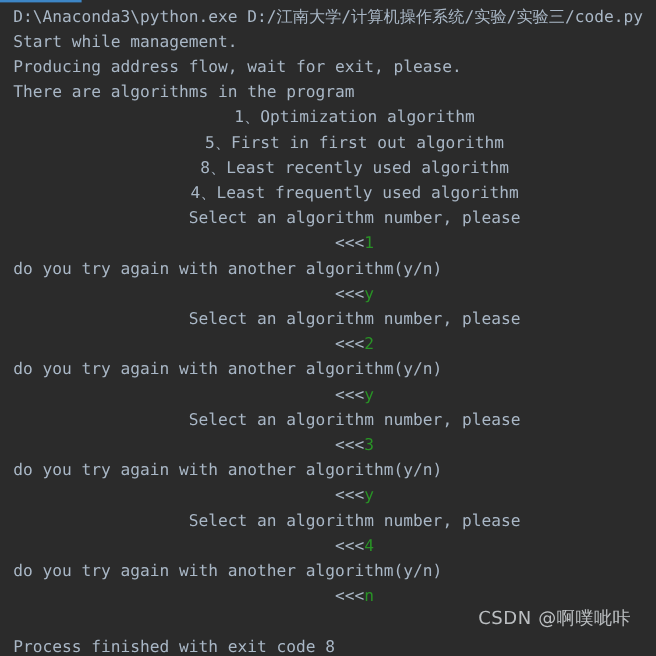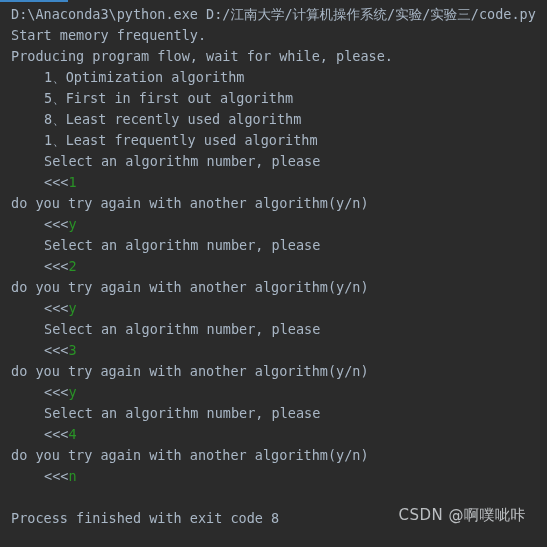--- a/index.html
+++ b/index.html
@@ -41,20 +41,21 @@
     height: 21px;
     line-height: 21px;
     font-size: 13.5px;
     white-space: pre;
     color: #a9b7c6;
     padding-left: 11px;
     letter-spacing: 0px;
   }
   .line.indent {
     padding-left: 44px;
+    text-align: center;
   }
   .line.blank {
     color: transparent;
   }
   .seg-out { color: #a9b7c6; }
   .seg-prompt { color: #a9b7c6; }
   .seg-input { color: #299326; }
   .watermark {
     position: absolute;
     right: 14px;
@@ -70,26 +71,27 @@
 </style>
 </head>
 <body>
 
 <div id="console">
 
   <div class="scroll-marker"></div>
 
   <div class="lines" id="lines-container">
       <div class="line"><span class="seg-out">D:\Anaconda3\python.exe D:/江南大学/计算机操作系统/实验/实验三/code.py</span></div>
-      <div class="line"><span class="seg-out">Start memory frequently.</span></div>
-      <div class="line"><span class="seg-out">Producing program flow, wait for while, please.</span></div>
+      <div class="line"><span class="seg-out">Start while management.</span></div>
+      <div class="line"><span class="seg-out">Producing address flow, wait for exit, please.</span></div>
+      <div class="line"><span class="seg-out">There are algorithms in the program</span></div>
       <div class="line indent"><span class="seg-out">1、Optimization algorithm</span></div>
       <div class="line indent"><span class="seg-out">5、First in first out algorithm</span></div>
       <div class="line indent"><span class="seg-out">8、Least recently used algorithm</span></div>
-      <div class="line indent"><span class="seg-out">1、Least frequently used algorithm</span></div>
+      <div class="line indent"><span class="seg-out">4、Least frequently used algorithm</span></div>
       <div class="line indent"><span class="seg-out">Select an algorithm number, please</span></div>
       <div class="line indent"><span class="seg-prompt">&lt;&lt;&lt;</span><span class="seg-input">1</span></div>
       <div class="line"><span class="seg-out">do you try again with another algorithm(y/n)</span></div>
       <div class="line indent"><span class="seg-prompt">&lt;&lt;&lt;</span><span class="seg-input">y</span></div>
       <div class="line indent"><span class="seg-out">Select an algorithm number, please</span></div>
       <div class="line indent"><span class="seg-prompt">&lt;&lt;&lt;</span><span class="seg-input">2</span></div>
       <div class="line"><span class="seg-out">do you try again with another algorithm(y/n)</span></div>
       <div class="line indent"><span class="seg-prompt">&lt;&lt;&lt;</span><span class="seg-input">y</span></div>
       <div class="line indent"><span class="seg-out">Select an algorithm number, please</span></div>
       <div class="line indent"><span class="seg-prompt">&lt;&lt;&lt;</span><span class="seg-input">3</span></div>

